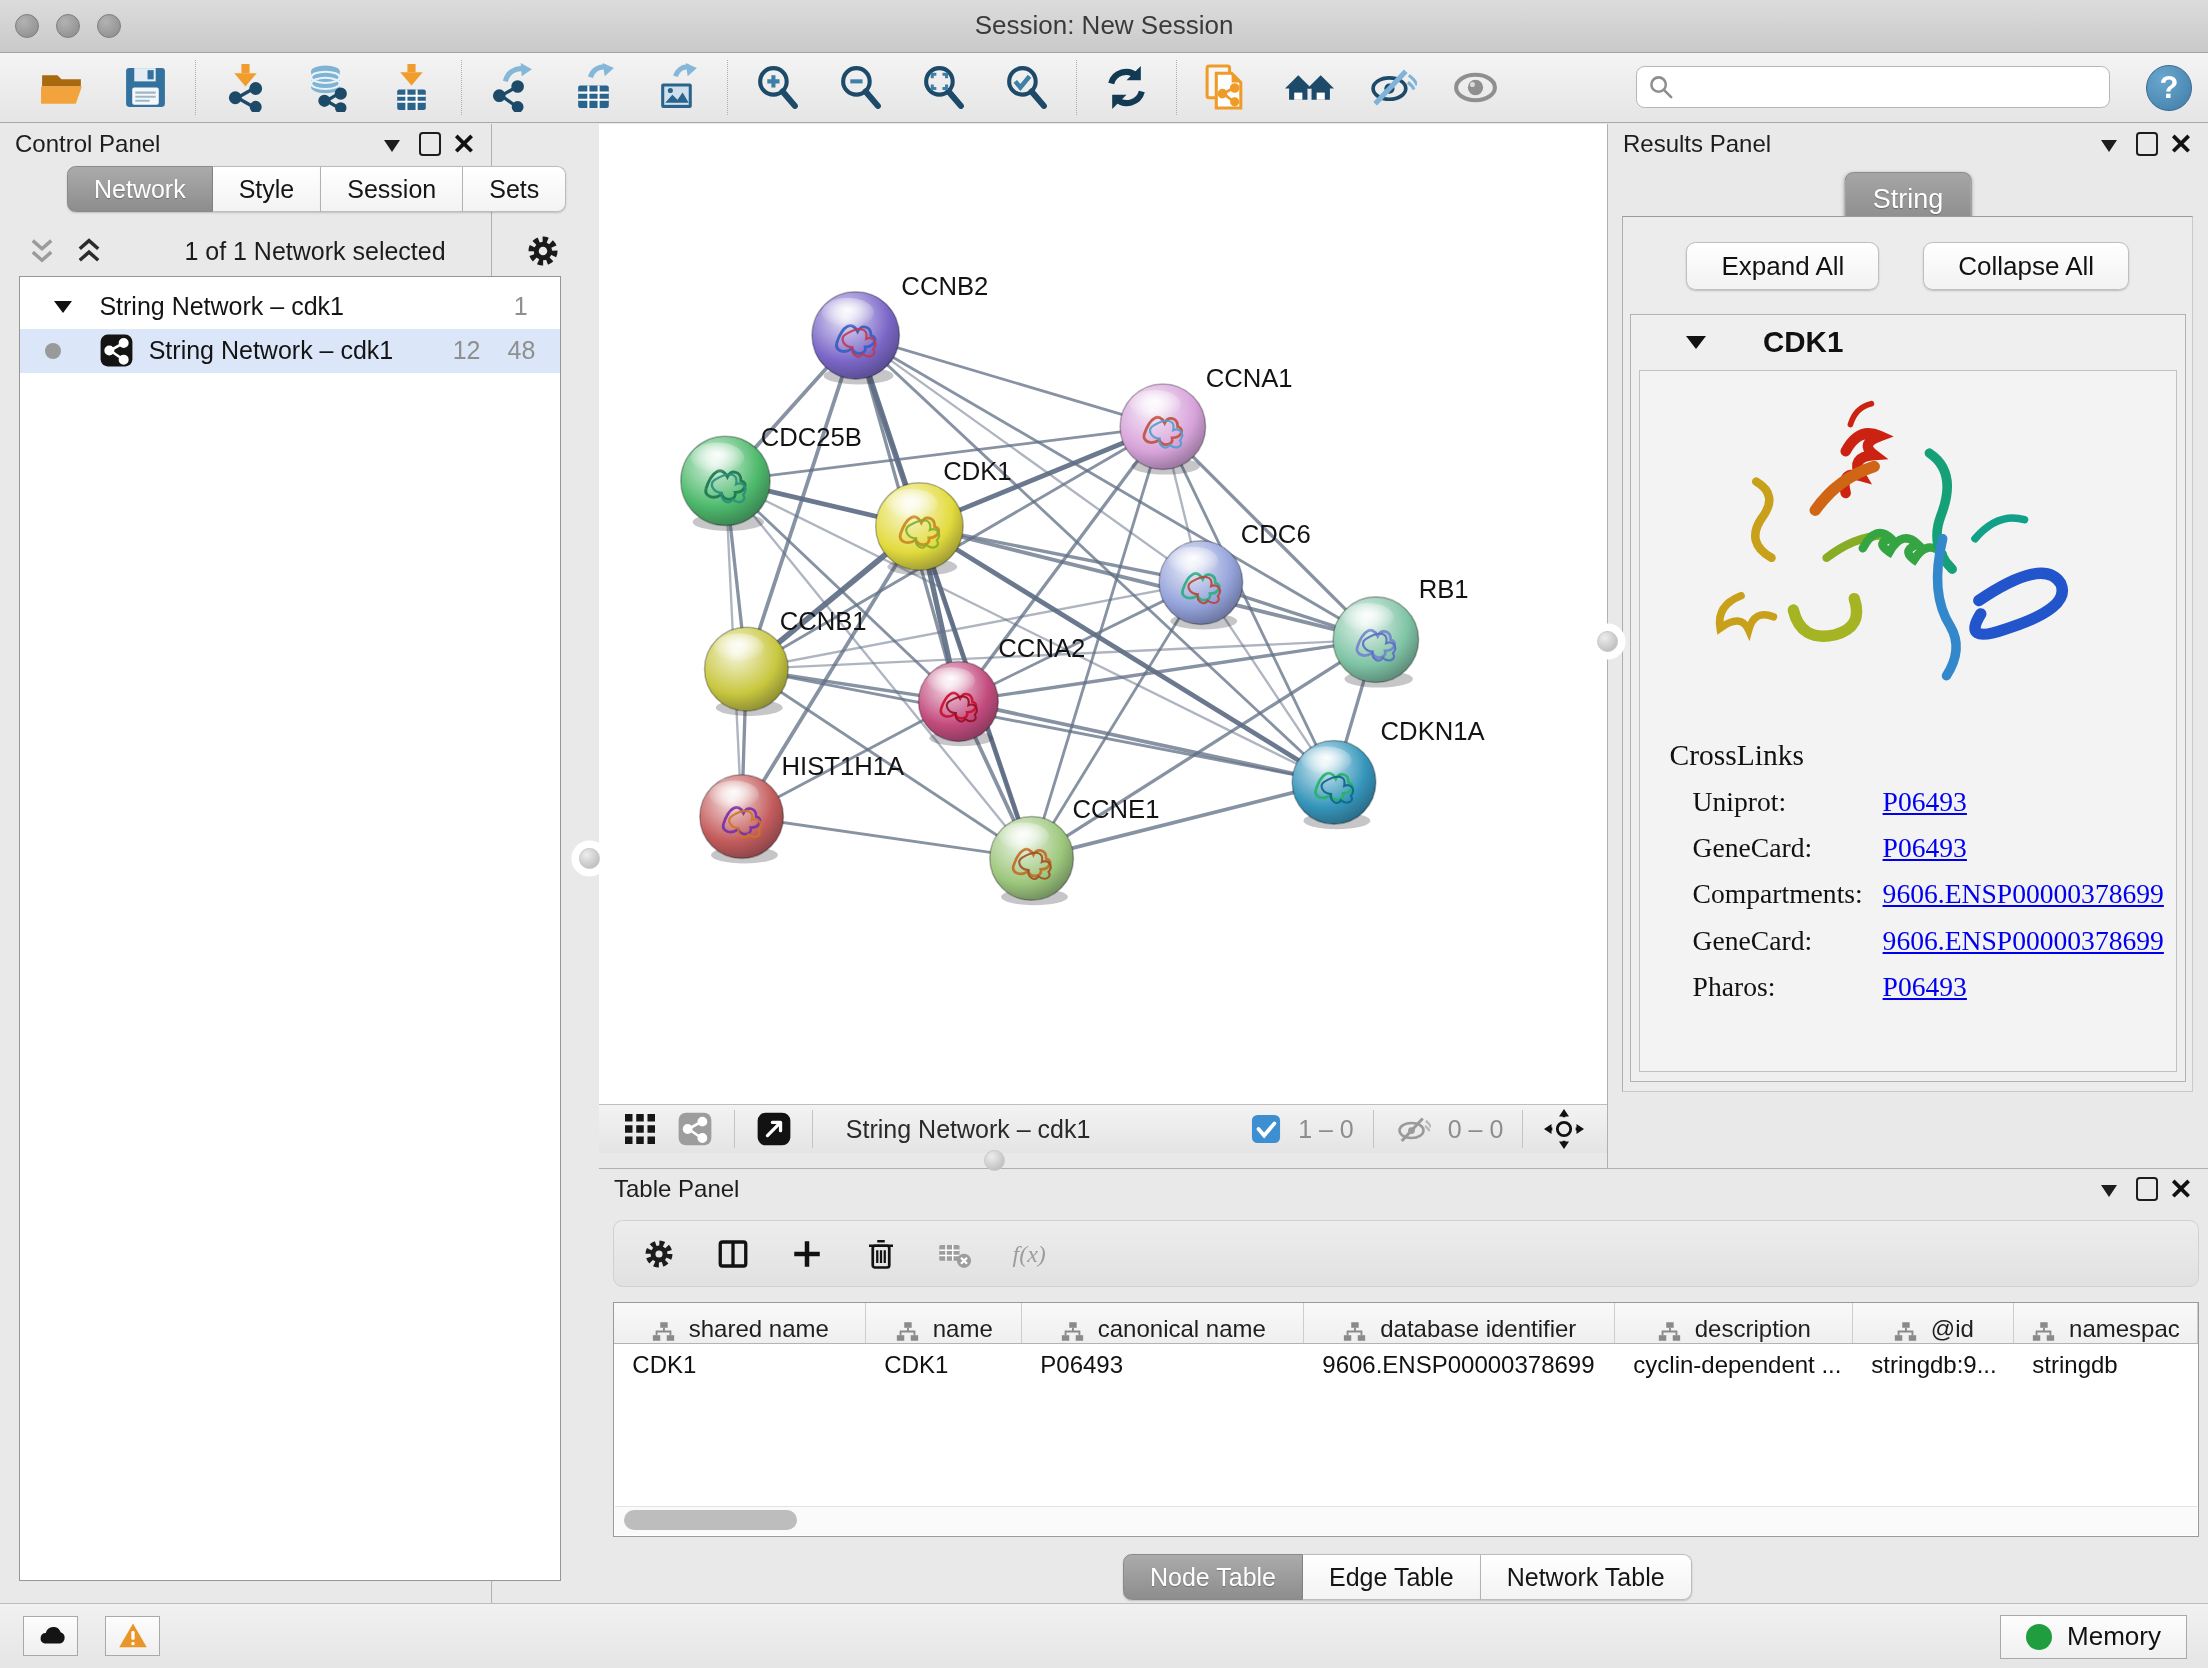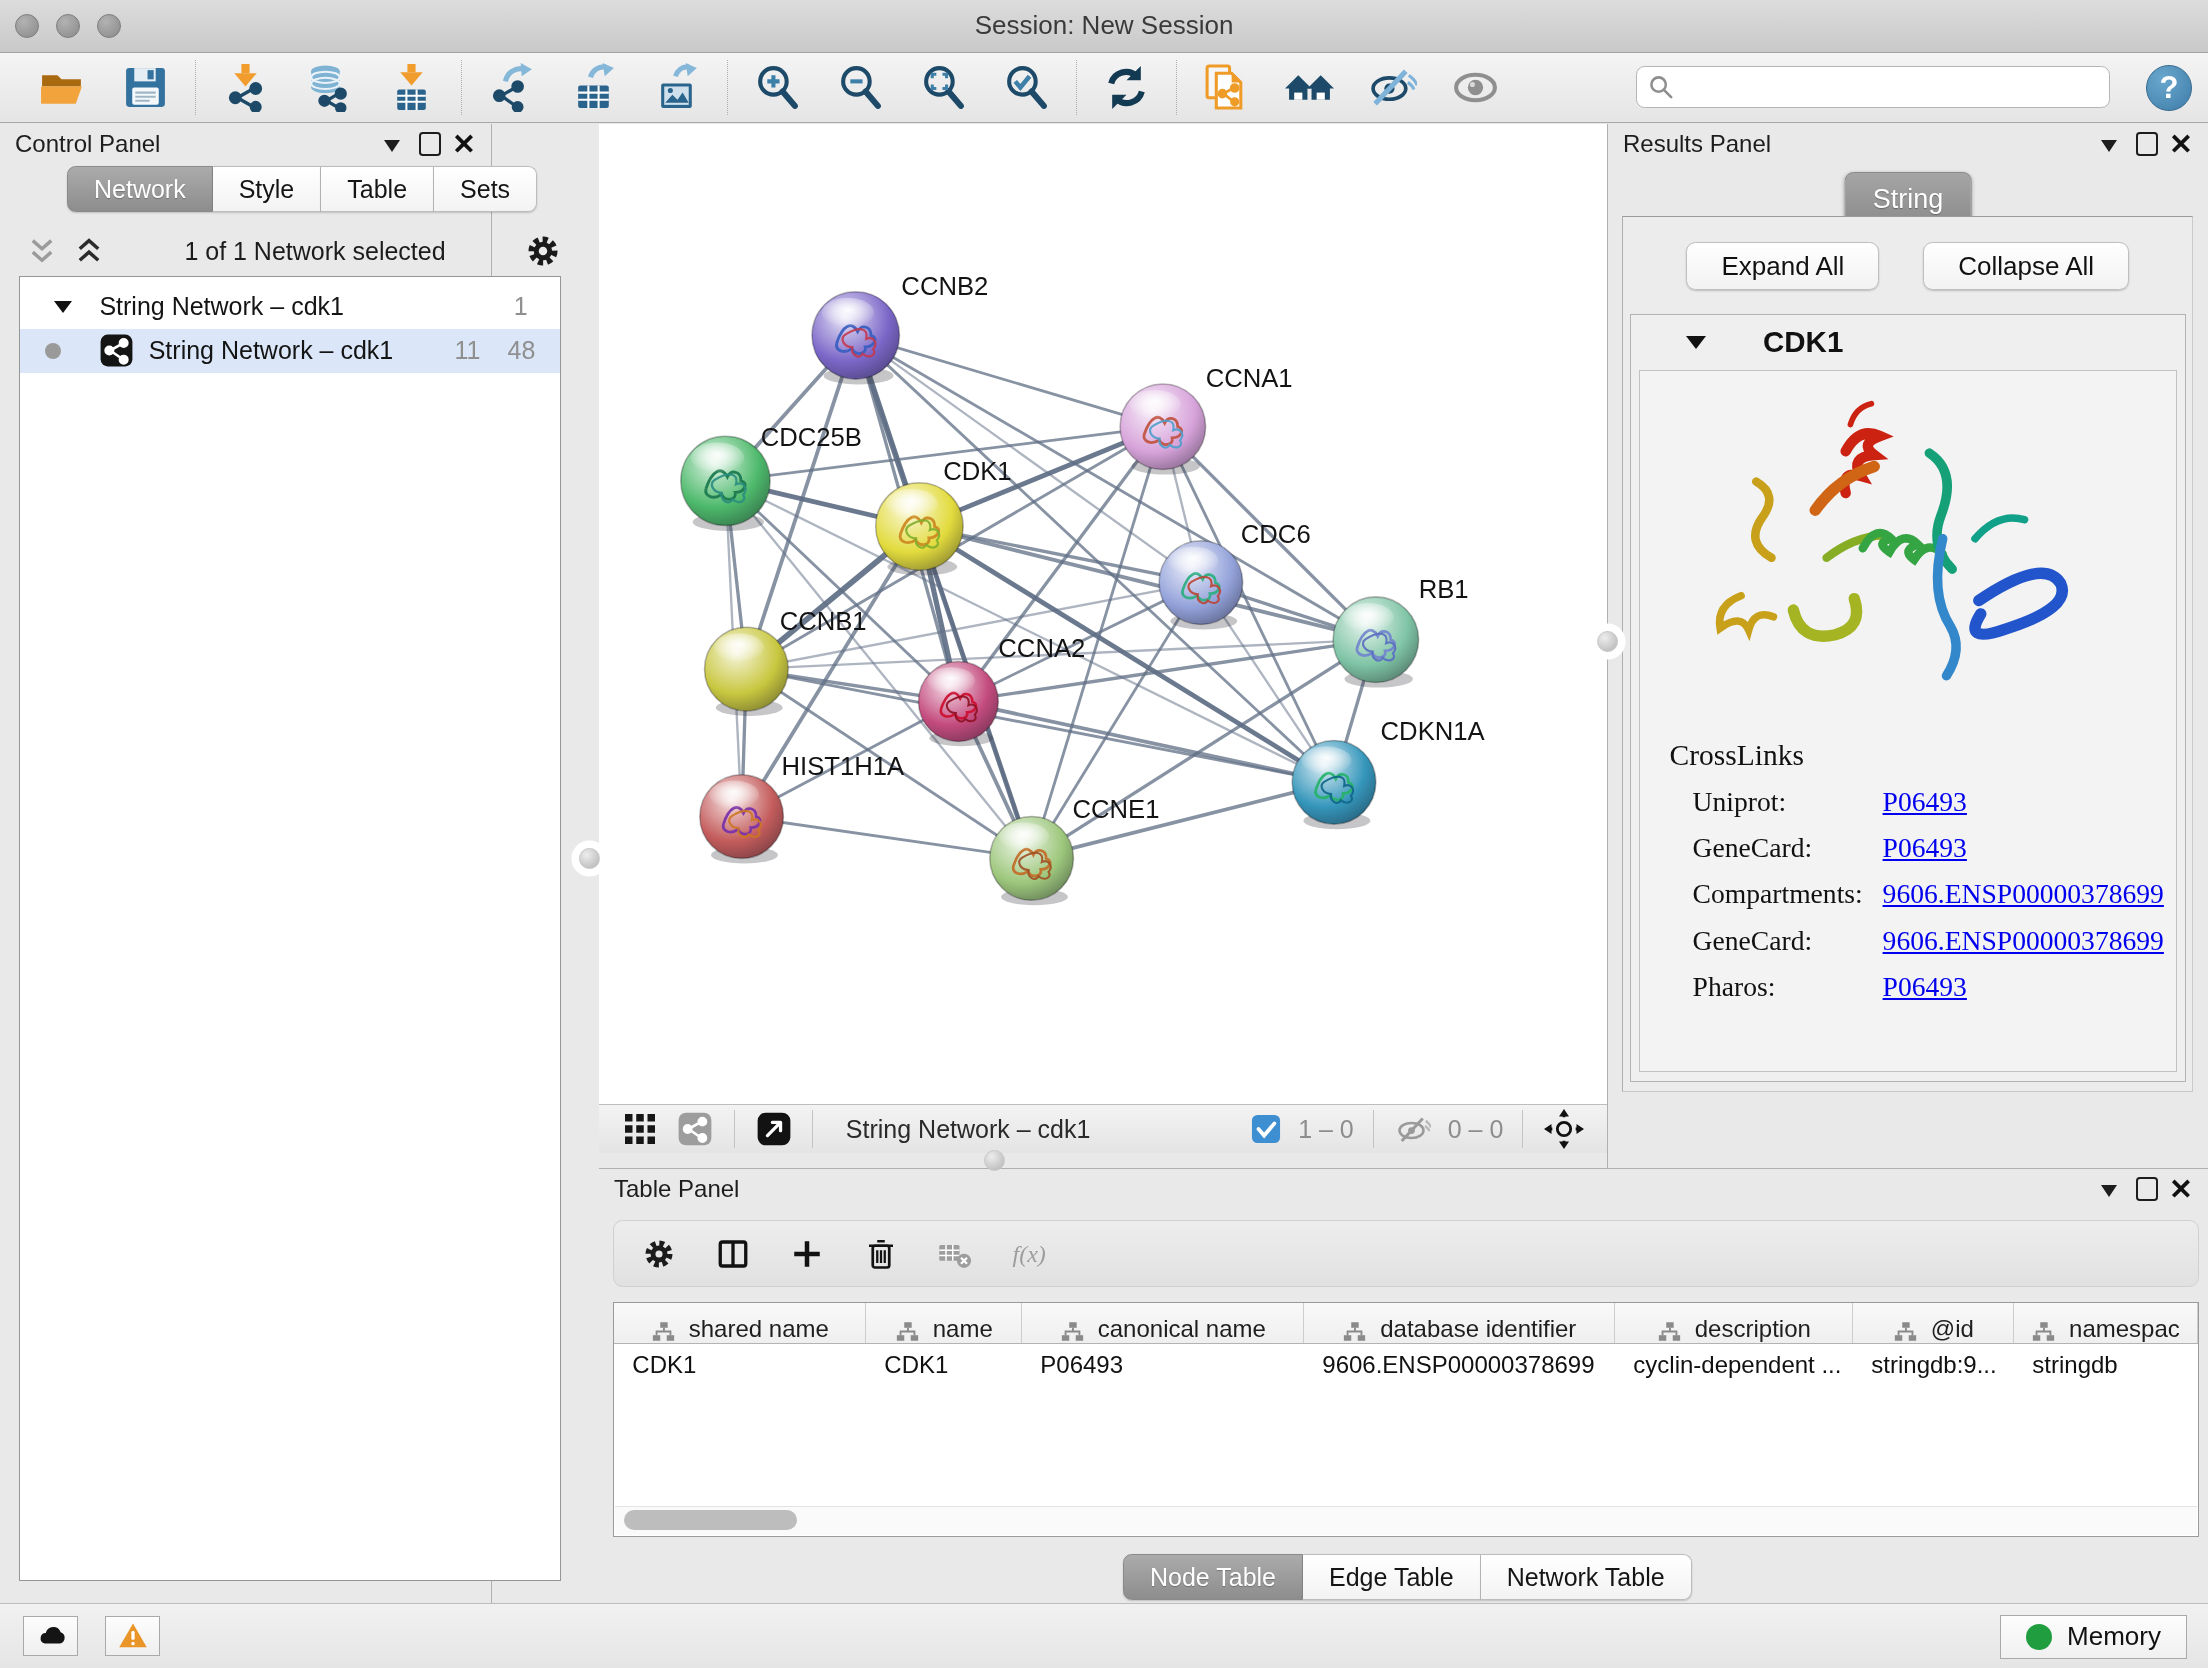--- a/index.html
+++ b/index.html
@@ -336,21 +336,21 @@
   <div class="panel-header">
     <span>Control Panel</span>
     <span class="ph-spacer"></span>
     <span class="ph-min"></span>
     <span class="ph-float"></span>
     <span class="ph-close">✕</span>
   </div>
   <div class="cp-tabs seg" id="cp-tabs">
       <div class="seg-btn sel">Network</div>
       <div class="seg-btn">Style</div>
-      <div class="seg-btn">Table</div>
+      <div class="seg-btn">Session</div>
       <div class="seg-btn">Sets</div>
     </div>
   <div class="cp-statusrow">
     <svg viewBox="0 0 26 26">
         <path d="M5 4l8 7 8-7M5 14l8 7 8-7" stroke="#9b9b9b" stroke-width="3" fill="none"></path>
       </svg>
     <svg viewBox="0 0 26 26" style="margin-left:17px">
         <path d="M5 11l8-7 8 7M5 21l8-7 8 7" stroke="#2b2b2b" stroke-width="3" fill="none"></path>
       </svg>
     <span class="mid">1 of 1 Network selected</span>
@@ -371,21 +371,21 @@
         <rect x="2" y="2" width="40" height="40" rx="9" fill="#141414"></rect>
         <g stroke="#fff" stroke-width="3.4" fill="#fff">
             <path d="M14 22l16-9M14 22l16 11" fill="none"></path>
             <circle cx="13" cy="22" r="4.6"></circle>
             <circle cx="31" cy="12.5" r="4.6"></circle>
             <circle cx="31" cy="33.5" r="4.6"></circle>
           </g>
       </svg>
       <span class="t-label" style="margin-left:15px">String Network – cdk1</span>
       <span class="nums">
-        <span>11</span>
+        <span>12</span>
         <span>48</span>
       </span>
     </div>
   </div>
 </div>
 
 <div class="network-area">
   <svg id="net" width="1006" height="980" viewBox="0 0 1058 1030">
       <defs>
         <radialGradient id="grad0" cx="38%" cy="30%" r="80%">

